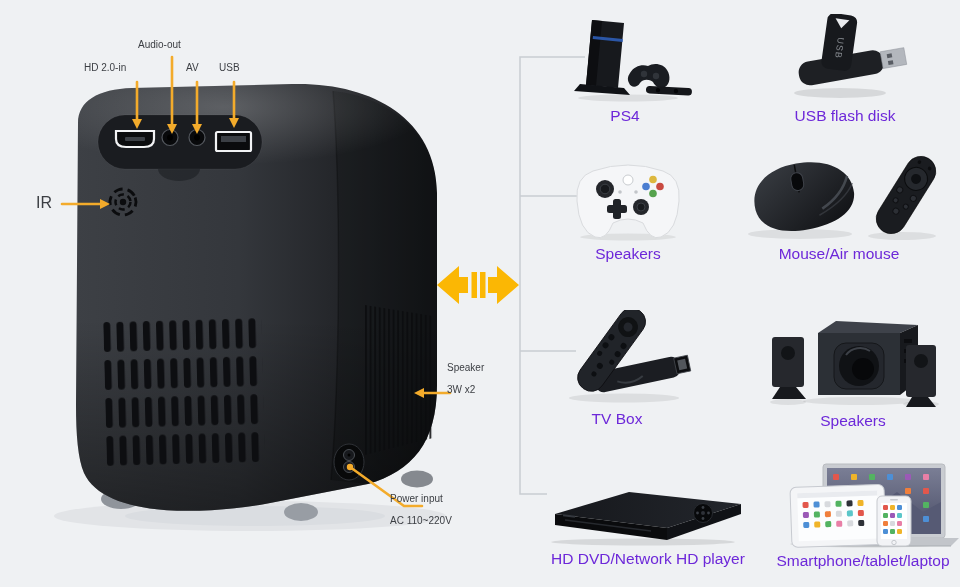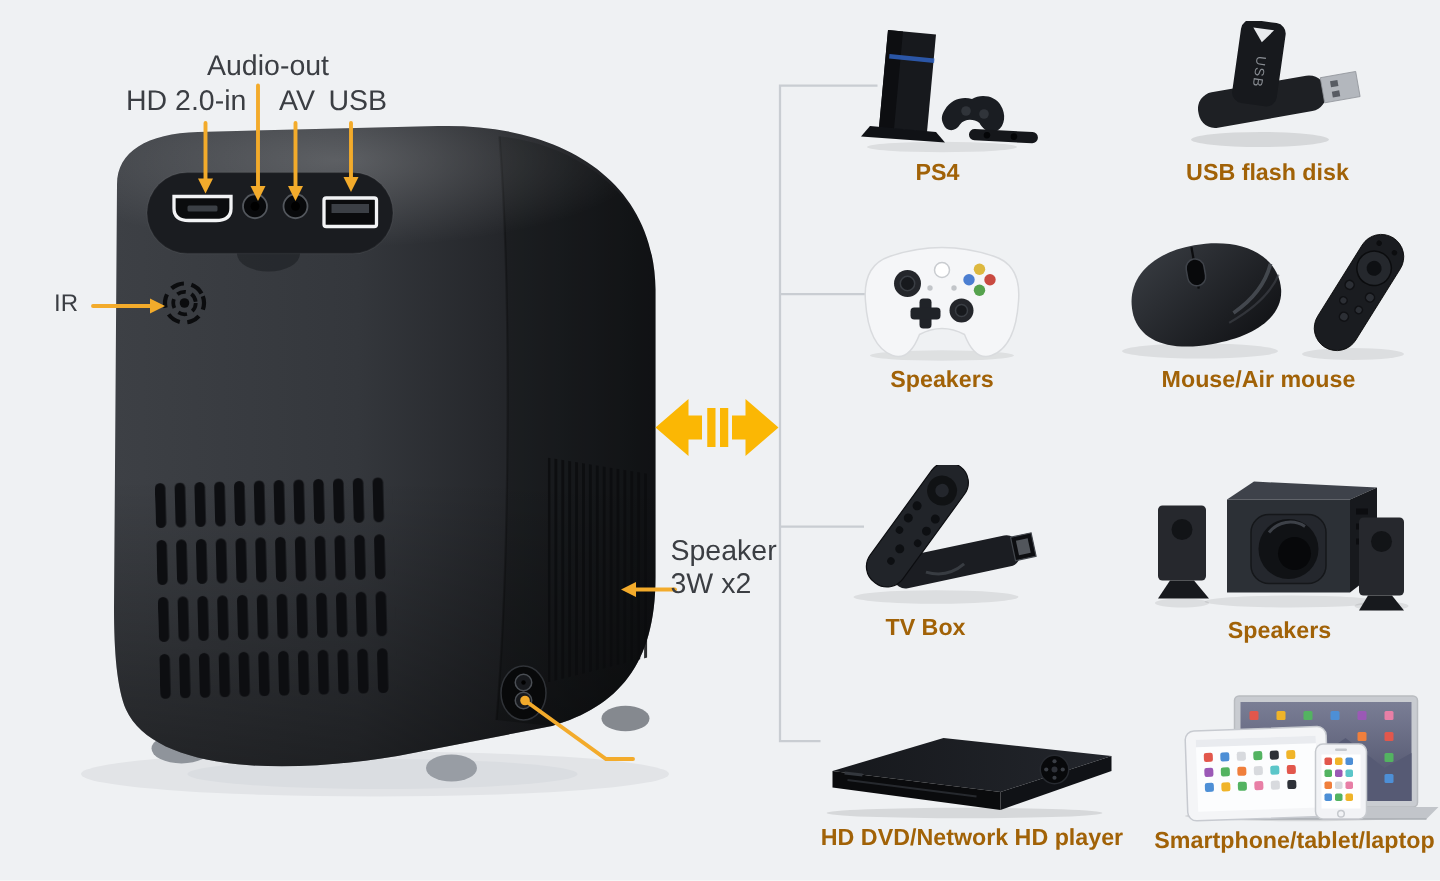--- a/index.html
+++ b/index.html
@@ -4,29 +4,29 @@
 <style>
   html,body { margin:0; padding:0; }
   .canvas {
     position:relative; width:960px; height:587px;
     background:#eff1f3; overflow:hidden;
     font-family:"Liberation Sans", sans-serif;
   }
   .overlay { position:absolute; left:0; top:0; pointer-events:none; }
   .projector-svg { position:absolute; left:40px; top:75px; }
   .port-label {
-    position:absolute; color:#3b3e43; font-size:19px; line-height:20px;
+    position:absolute; color:#3b3e43; font-size:10px; line-height:20px;
     white-space:nowrap;
   }
   .two-line { line-height:22px; }
   .device { position:absolute; display:flex; flex-direction:column; align-items:center; }
   .device svg { display:block; }
   .device-label {
-    color:#a16207; font-size:15.5px; margin-top:4px;
-    white-space:nowrap; text-align:right;font-weight:bold;
+    color:#6d28d9; font-size:15.5px; margin-top:4px;
+    white-space:nowrap; text-align:right;
   }
 </style>
 </head>
 <body>
 
 <div class="canvas">
 
   <svg class="projector-svg" width="420" height="470" viewBox="0 0 420 470">
     <defs>
       <linearGradient id="bodyGrad" x1="0" y1="0" x2="1" y2="0">
@@ -164,20 +164,24 @@
   <div class="port-label" style="left:84px; top:58px;">HD 2.0-in</div>
   <div class="port-label" style="left:186px; top:58px;">AV</div>
   <div class="port-label" style="left:219px; top:58px;">USB</div>
   <div class="port-label" style="left:36px; top:193px; font-size:16px;">IR</div>
 
   <div class="port-label two-line" style="left:447px; top:357px; width:82px;">
     <div>Speaker</div>
     <div>3W x2</div>
   </div>
 
+  <div class="port-label two-line" style="left:390px; top:488px; width:140px;">
+    <div>Power input</div>
+    <div>AC 110~220V</div>
+  </div>
 
   <div class="device" style="left:545px; top:16px; width:160px;">
     <svg width="150" height="87" viewBox="0 0 150 87">
       <ellipse cx="78" cy="82" rx="50" ry="3.5" fill="#000" opacity="0.08"></ellipse>
       <polygon points="42,4 74,7 68,72 36,69" fill="#17191d"></polygon>
       <polygon points="42,4 52,5 46,70 36,69" fill="#0d0e11"></polygon>
       <polygon points="43,20 73,23 72.7,26 42.7,23" fill="#2f62c0" opacity="0.85"></polygon>
       <polygon points="30,68 74,72 80,79 24,75" fill="#101216"></polygon>
       <path d="M80,57 C84,50 92,48 98,50 C104,46 114,48 117,54 C121,60 120,68 115,71
                C110,74 105,70 103,66 C99,63 93,63 90,67 C87,72 81,72 79,67

